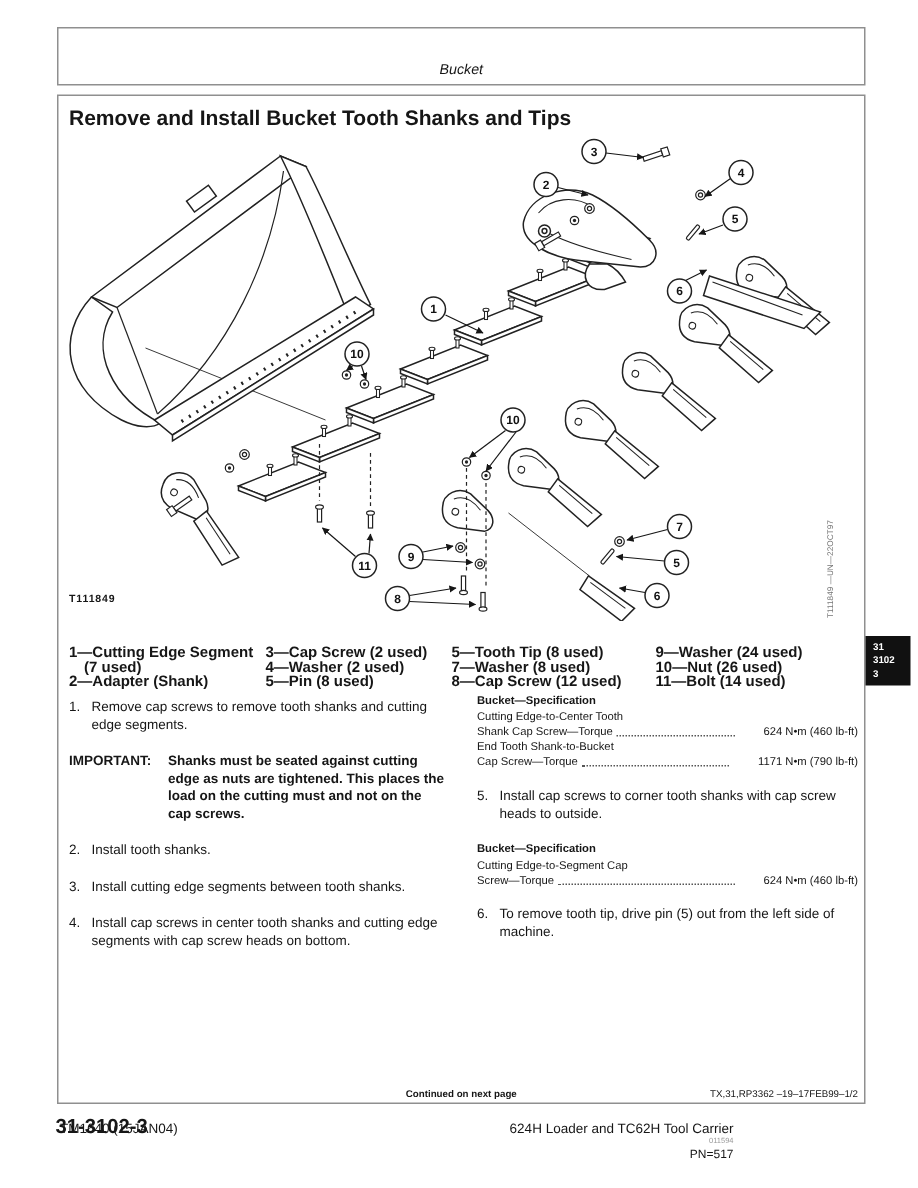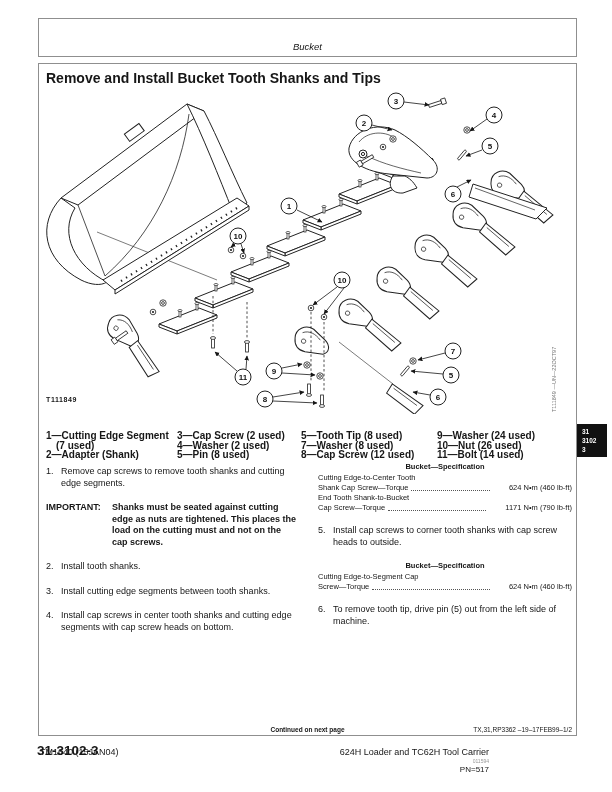--- a/index.html
+++ b/index.html
@@ -32,21 +32,21 @@
 
   
   .col-left{position:absolute;left:7px;top:402px;width:252px;font-size:9px;line-height:11.5px;}
   .col-right{position:absolute;left:279px;top:398px;width:254px;font-size:9px;line-height:11.5px;}
   .step{position:relative;padding-left:15px;margin-bottom:13px;}
   .step .n{position:absolute;left:0;top:0;}
   .imp{position:relative;padding-left:66px;font-weight:bold;margin-bottom:13px;}
   .imp .implabel{position:absolute;left:0;top:0;}
 
   .spec{font-size:7.5px;line-height:10px;margin-bottom:12px;}
-  .spec-title{font-weight:bold;text-align:center;margin-bottom:1px;}
+  .spec-title{font-weight:bold;margin-bottom:1px;}
   .spec-row2{display:flex;align-items:flex-end;justify-content:flex-end;}
   .spec-dots{flex:1;border-bottom:1px dotted #555;margin:0 3px 2px 3px;}
   .spec-val{white-space:nowrap;margin-left:16px;}
 
   .box-continued{position:absolute;left:0;right:0;bottom:2px;text-align:center;
     font-size:6.5px;font-weight:bold;}
   .box-code{position:absolute;right:4px;bottom:2px;font-size:6.5px;}
 
   
   .side-tab{position:absolute;left:577px;top:424px;width:30px;height:33px;background:#111;

